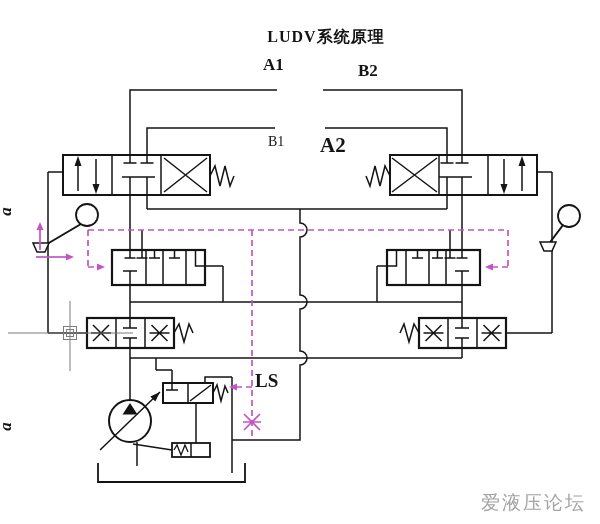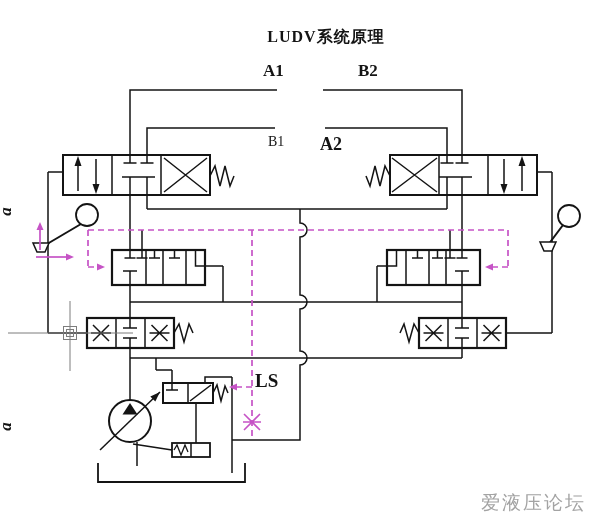--- a/index.html
+++ b/index.html
@@ -1,24 +1,24 @@
 <!DOCTYPE html>
 <html><head>
 <meta charset="utf-8">
 <style>
   html,body{margin:0;padding:0;background:#fff;}
   #stage{position:relative;width:600px;height:524px;background:#ffffff;overflow:hidden;
          font-family:"Liberation Serif",serif;}
   #schematic{position:absolute;left:0;top:0;}
   .lbl{position:absolute;color:#141414;line-height:1;}
   #title{left:256px;top:29px;width:140px;text-align:center;font-size:16px;font-weight:bold;letter-spacing:1px;}
-  #lbl-a1{left:263px;top:62px;font-size:17px;font-weight:bold;}
+  #lbl-a1{left:263px;top:56px;font-size:17px;font-weight:bold;}
   #lbl-b2{left:322px;top:62px;font-size:17px;font-weight:bold;margin-left:36px;}
   #lbl-b1{left:268px;top:135px;font-size:14px;font-weight:normal;}
-  #lbl-a2{left:320px;top:135px;font-size:18px;font-weight:bold;font-family:Liberation Serif, serif;}
+  #lbl-a2{left:320px;top:135px;font-size:21px;font-weight:bold;font-family:Liberation Serif, serif;}
   #lbl-ls{left:255px;top:371px;font-size:19px;font-weight:bold;}
   .a-label{left:1px;font-size:17px;font-style:italic;font-weight:bold;transform:rotate(-90deg);transform-origin:center;}
   #lbl-a-top{top:203px;}
   #lbl-a-bottom{top:418px;}
   .wm{position:absolute;right:14px;color:#a3a3a3;font-family:"Liberation Sans",sans-serif;text-align:right;}
   #wm1{top:472px;font-size:17px;letter-spacing:1px;}
   #wm2{top:490px;font-size:19px;letter-spacing:2px;}
 </style>
 </head>
 <body>

